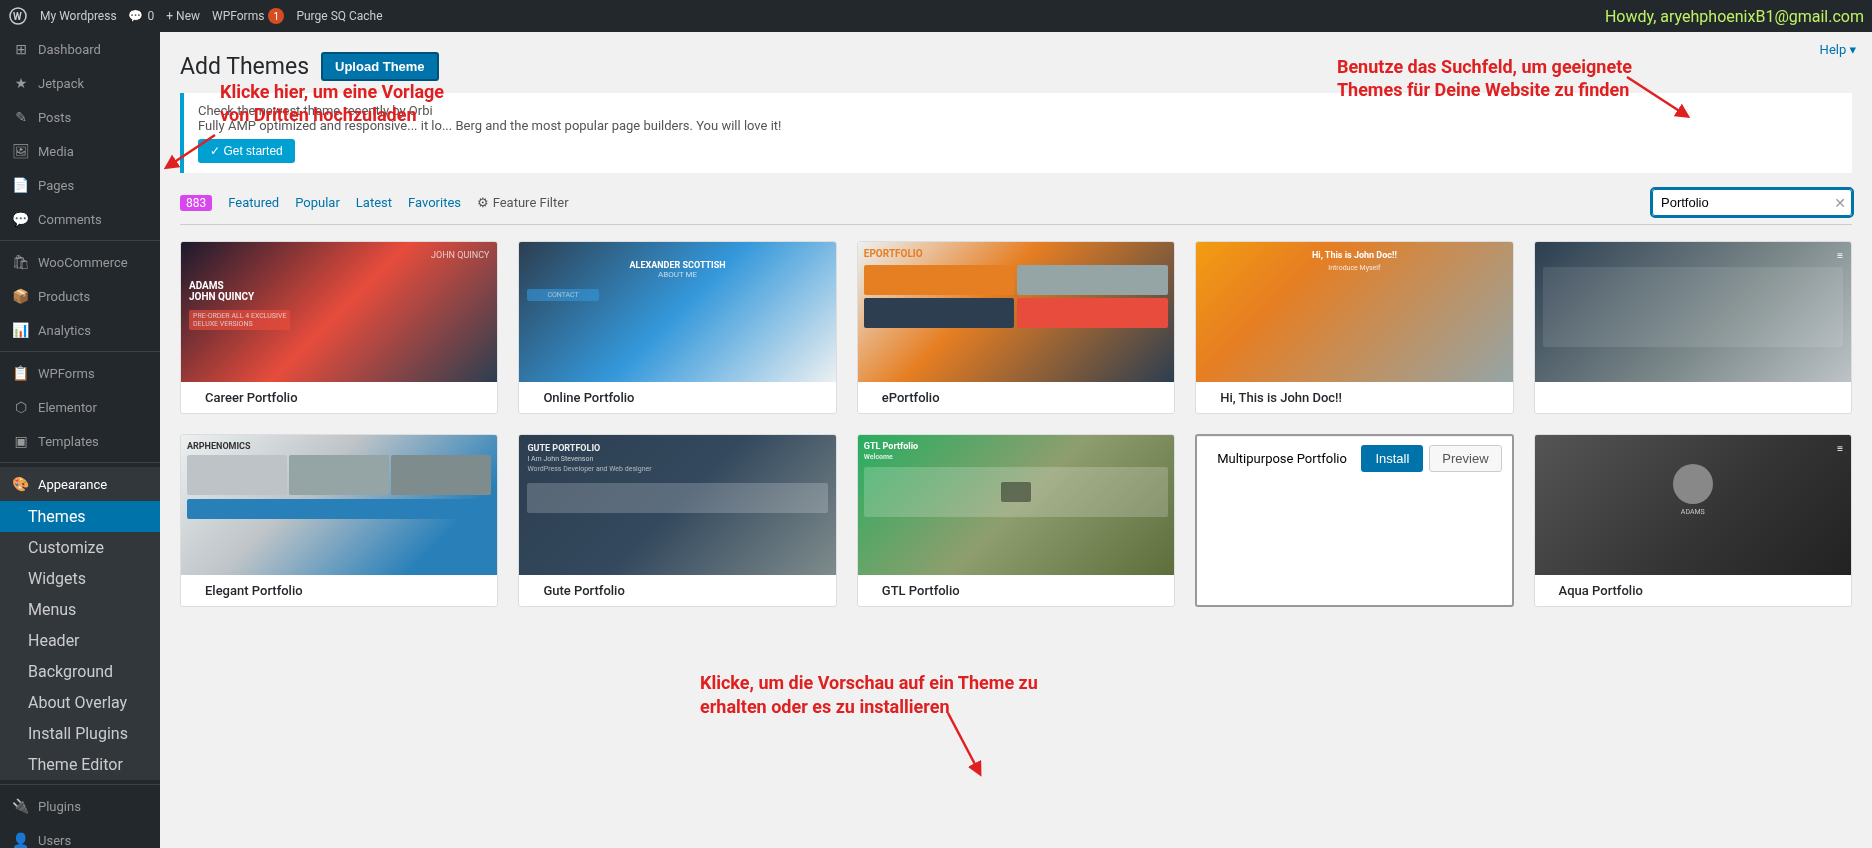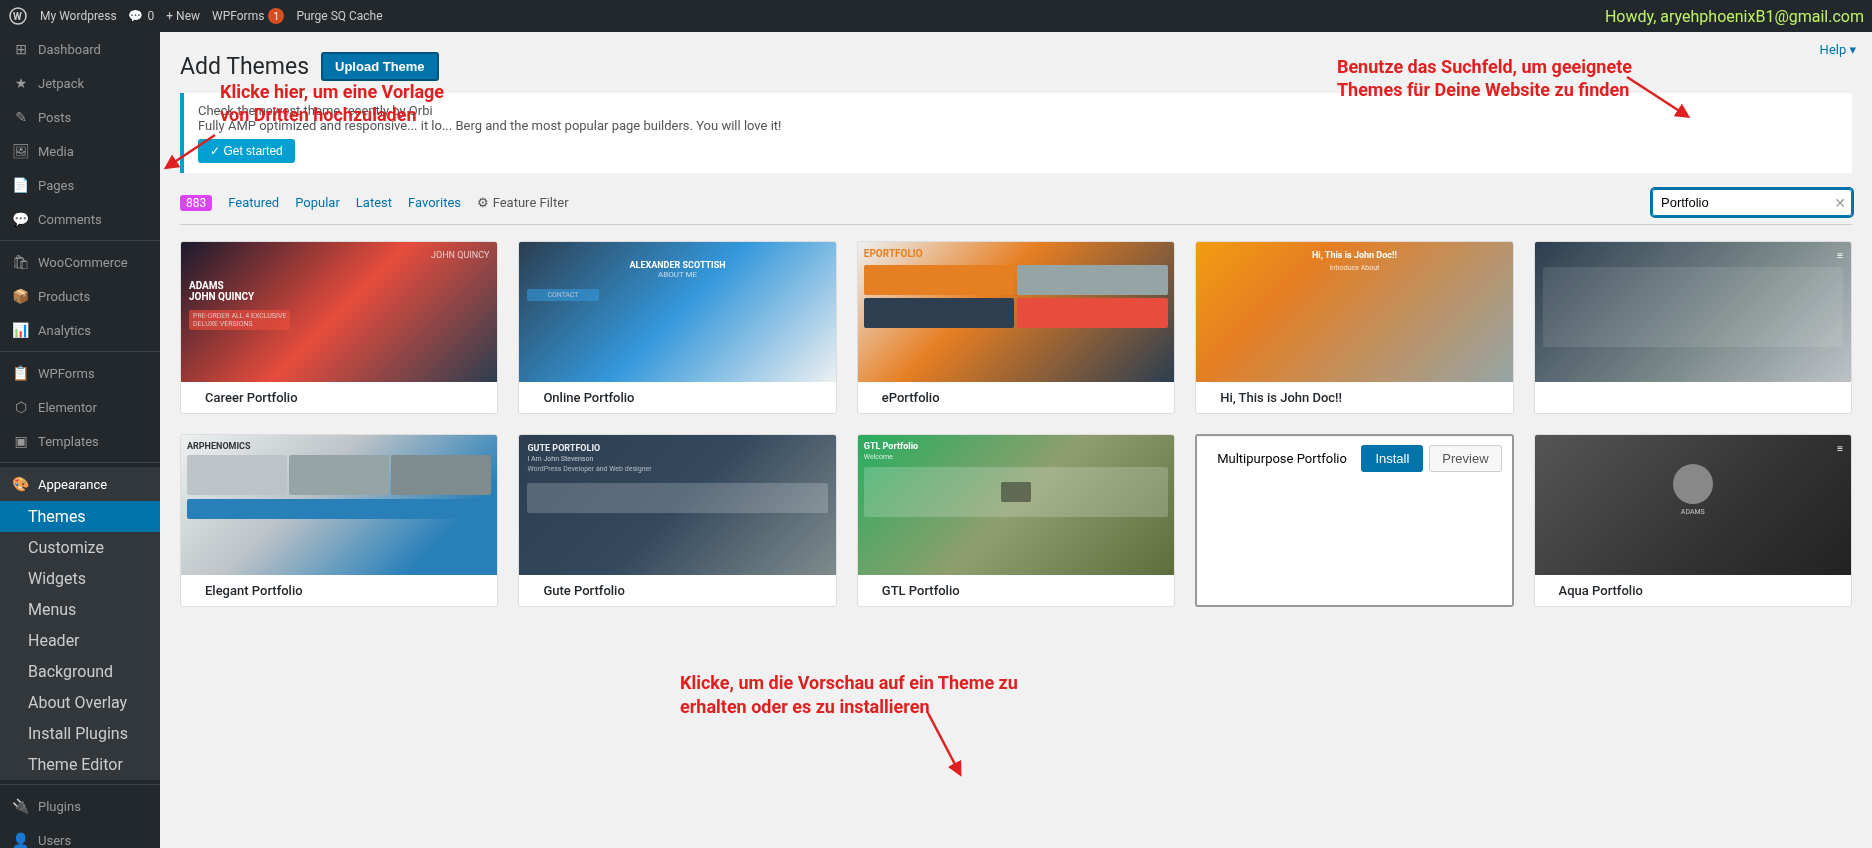--- a/index.html
+++ b/index.html
@@ -406,21 +406,21 @@
               </div>
             </div>
           </div>
           <div class="theme-name">ePortfolio</div>
         </div>
 
         <div class="theme-card">
           <div class="theme-thumb thumb-john-doc">
             <div style="padding:8px;font-size:8px;color:#fff;">
               <div style="text-align:center;font-size:9px;font-weight:bold;">Hi, This is John Doc!!</div>
-              <div style="text-align:center;font-size:7px;margin-top:4px;opacity:0.8;">Introduce About</div>
+              <div style="text-align:center;font-size:7px;margin-top:4px;opacity:0.8;">Introduce Myself</div>
             </div>
           </div>
           <div class="theme-name">Hi, This is John Doc!!</div>
         </div>
 
         <div class="theme-card">
           <div class="theme-thumb thumb-fifth">
             <div style="padding:8px;color:#fff;font-size:8px;">
               <div style="display:flex;justify-content:flex-end;margin-bottom:6px;">
                 <span style="font-size:10px;">≡</span>
@@ -455,21 +455,21 @@
               <div style="margin-top:10px;background:rgba(255,255,255,0.2);height:30px;border-radius:2px;"></div>
             </div>
           </div>
           <div class="theme-name">Gute Portfolio</div>
         </div>
 
         <div class="theme-card">
           <div class="theme-thumb thumb-gtl">
             <div style="padding:6px;color:#fff;font-size:8px;">
               <div style="font-size:9px;font-weight:bold;">GTL Portfolio</div>
-              <div style="font-size:7px;opacity:0.8;margin-top:2px;">Welcome</div>
+              <div style="font-size:7px;opacity:0.8;margin-top:2px;font-weight:bold;">Welcome</div>
               <div style="margin-top:6px;background:rgba(255,255,255,0.2);height:50px;border-radius:2px;display:flex;align-items:center;justify-content:center;">
                 <div style="background:rgba(0,0,0,0.4);width:30px;height:20px;border-radius:2px;"></div>
               </div>
             </div>
           </div>
           <div class="theme-name">GTL Portfolio</div>
         </div>
 
         <div class="theme-card theme-card-highlight" style="border: 2px solid #999; position:relative;">
           <div class="install-preview-row">
@@ -517,21 +517,21 @@
         <svg style="position:absolute;bottom:-20px;right:-60px;" width="70" height="50" viewBox="0 0 70 50">
           <path d="M5 5 L62 42" stroke="#e02020" stroke-width="2.5" fill="none" marker-end="url(#arrow2)"></path>
           <defs>
               <marker id="arrow2" markerWidth="6" markerHeight="6" refX="3" refY="3" orient="auto">
                 <path d="M0,0 L6,3 L0,6 Z" fill="#e02020"></path>
               </marker>
             </defs>
         </svg>
       </div>
 
-      <div style="position:fixed;bottom:130px;left:680px;color:#e02020;font-size:18px;font-weight:700;line-height:1.3;pointer-events:none;z-index:200;max-width:500px;">
+      <div style="position:fixed;bottom:130px;left:700px;color:#e02020;font-size:18px;font-weight:700;line-height:1.3;pointer-events:none;z-index:200;max-width:500px;">
         Klicke, um die Vorschau auf ein Theme zu<br>erhalten oder es zu installieren
         
         <svg style="position:absolute;bottom:-60px;right:50px;" width="80" height="70" viewBox="0 0 80 70">
           <path d="M40 5 L70 62" stroke="#e02020" stroke-width="2.5" fill="none" marker-end="url(#arrow3)"></path>
           <defs>
               <marker id="arrow3" markerWidth="6" markerHeight="6" refX="3" refY="3" orient="auto">
                 <path d="M0,0 L6,3 L0,6 Z" fill="#e02020"></path>
               </marker>
             </defs>
         </svg>

